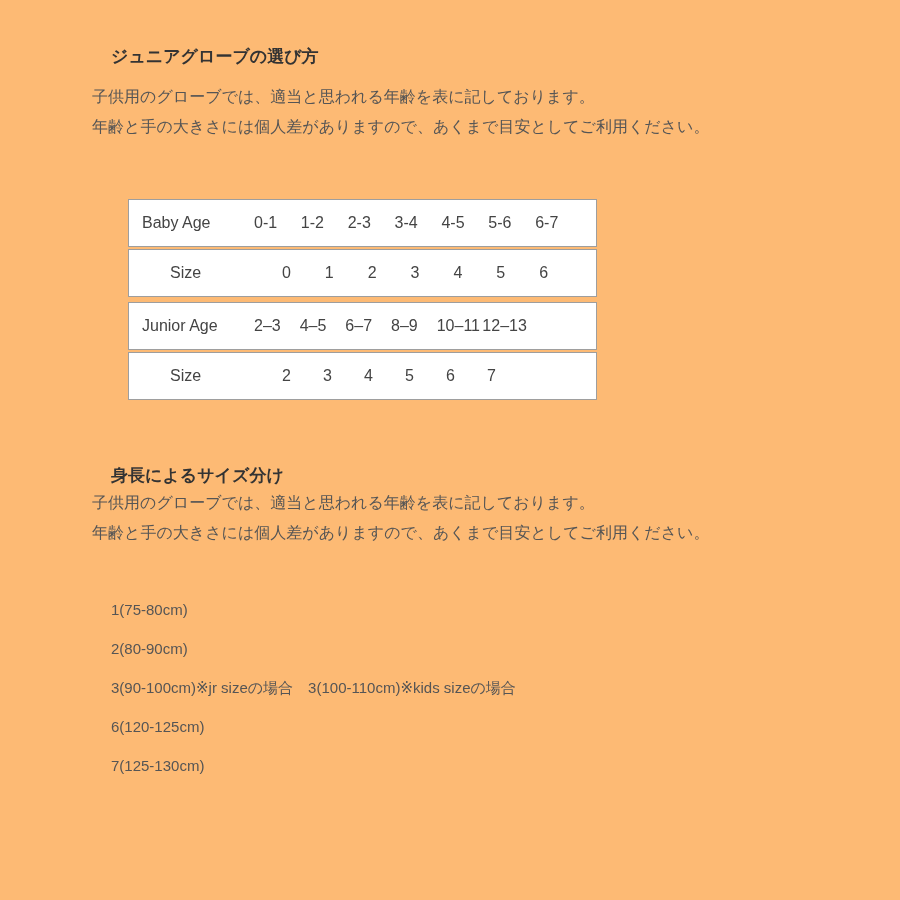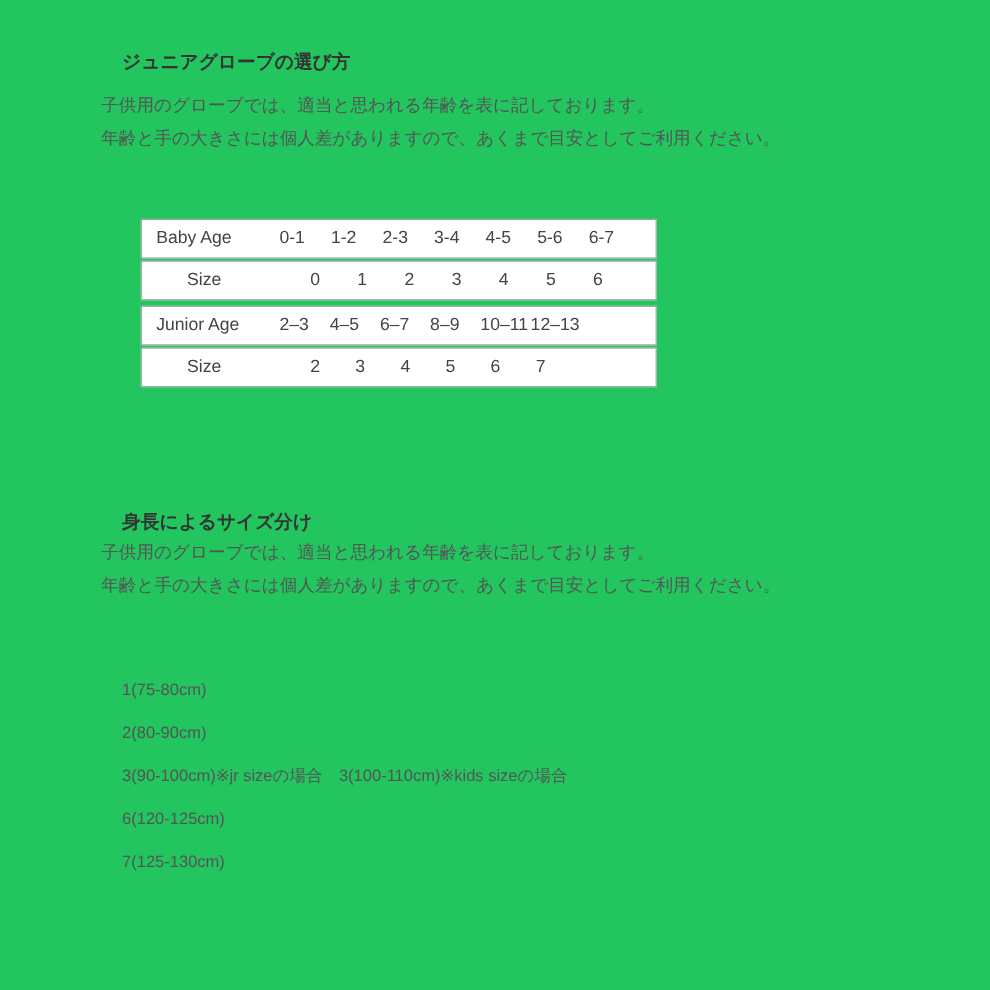--- a/index.html
+++ b/index.html
@@ -10,21 +10,21 @@
   body {
     width: 900px;
     height: 900px;
     position: relative;
     font-family: "Liberation Sans", "DejaVu Sans", sans-serif;
     overflow: hidden;
   }
   .page {
     position: absolute;
     inset: 0;
-    background: #22c55e;
+    background: #fdba74;
   }
   .h {
     position: absolute;
     left: 111px;
     margin: 0;
     font-size: 17px;
     font-weight: bold;
     color: #333333;
     line-height: 30px;
     white-space: nowrap;
@@ -43,21 +43,21 @@
   .para2 { top: 488px; }
   .sizetable {
     position: absolute;
     left: 128px;
     top: 199px;
     width: 469px;
   }
   .tgroup + .tgroup { margin-top: 5px; }
   .trow {
     box-sizing: border-box;
-    height: 36px;
+    height: 48px;
     border: 1px solid #9e9e9e;
     background: #ffffff;
     display: flex;
     align-items: center;
     color: #444444;
     font-size: 16px;
   }
   .trow + .trow { margin-top: 2px; padding-left: 28px; }
   .tlabel {
     width: 125px;
@@ -72,21 +72,21 @@
   }
   .tvalues.baby   { padding-right: 14px; }
   .tvalues.junior { padding-right: 68px; }
   .tvalues span {
     flex: 1;
     white-space: nowrap;
   }
   .heightlist {
     position: absolute;
     left: 111px;
-    top: 608px;
+    top: 590px;
     color: #555555;
     font-size: 15px;
   }
   .heightlist .hitem {
     height: 39px;
     line-height: 39px;
     white-space: nowrap;
   }
 </style>
 </head>

